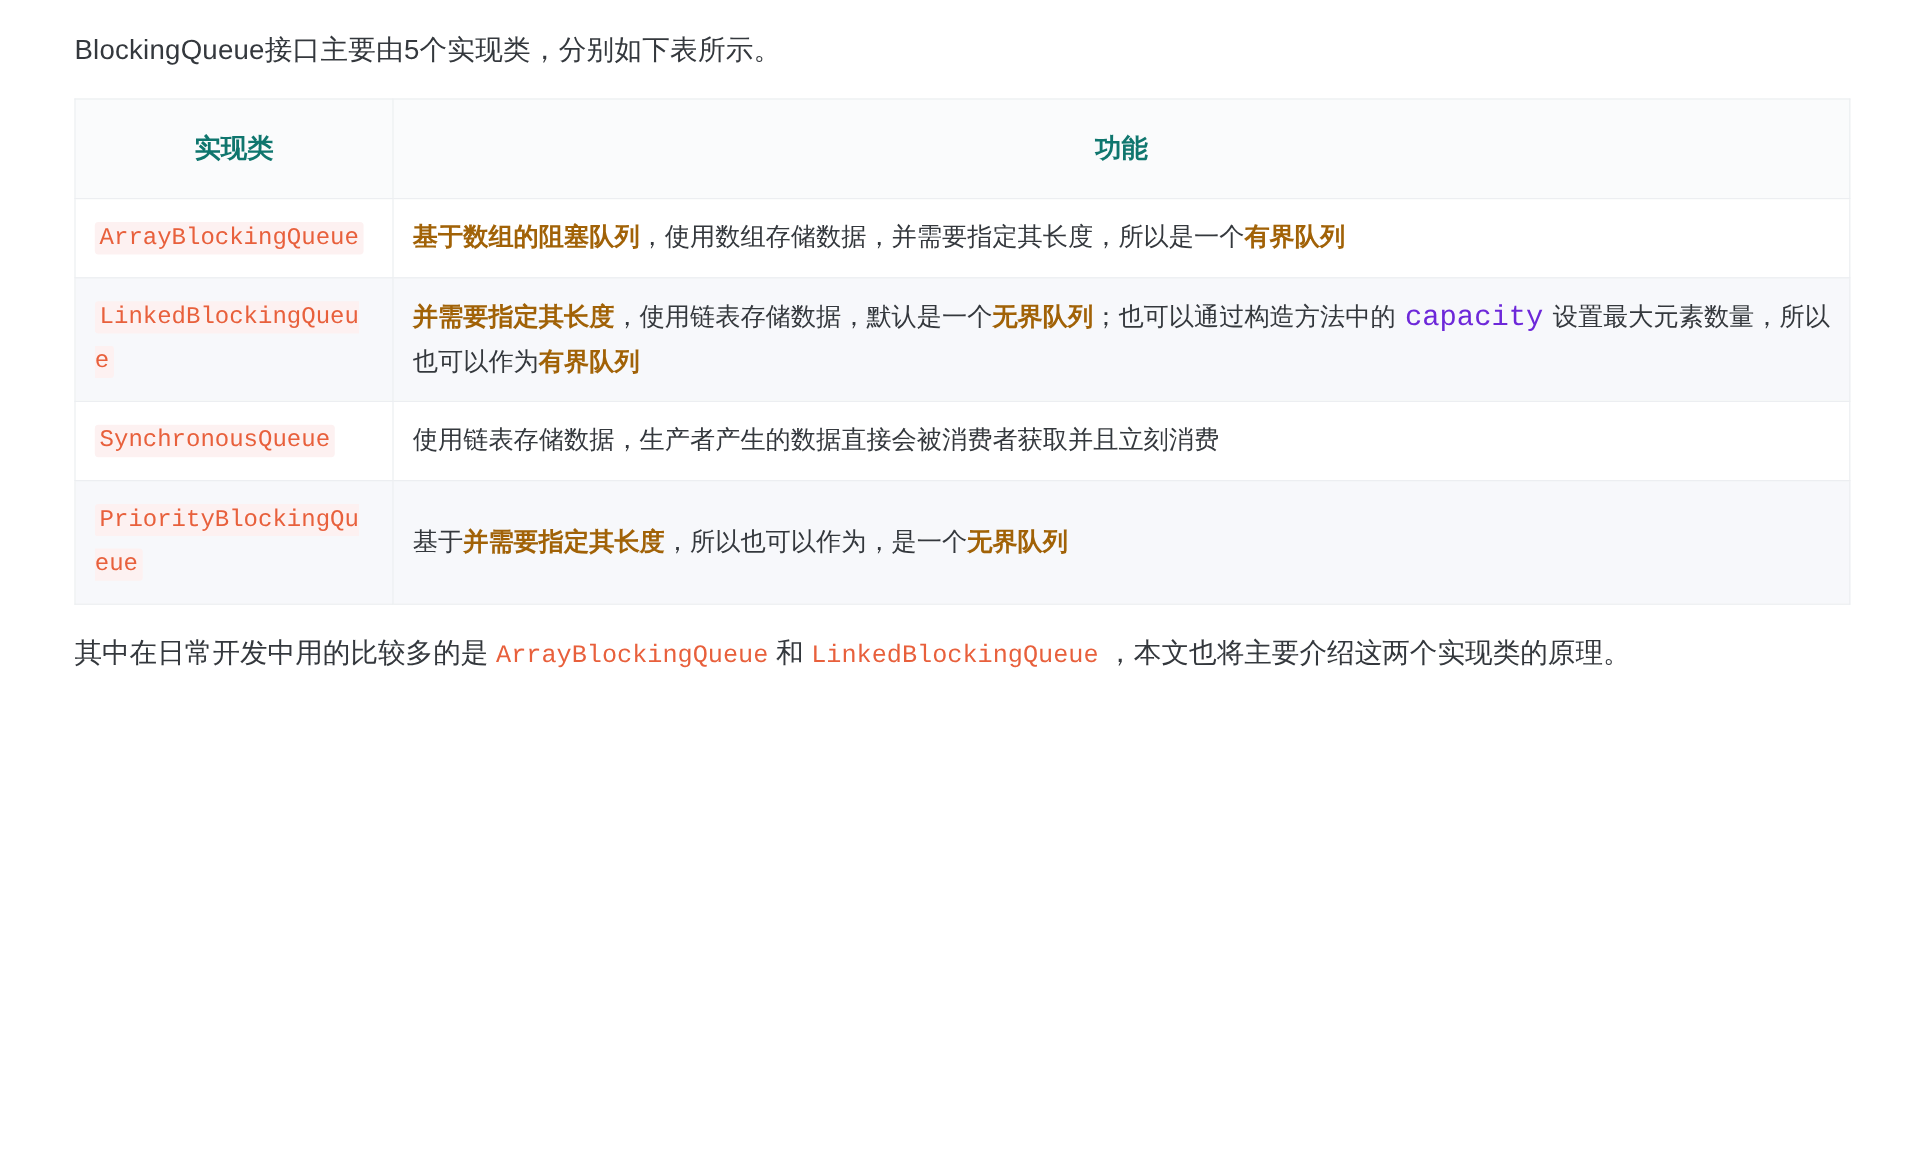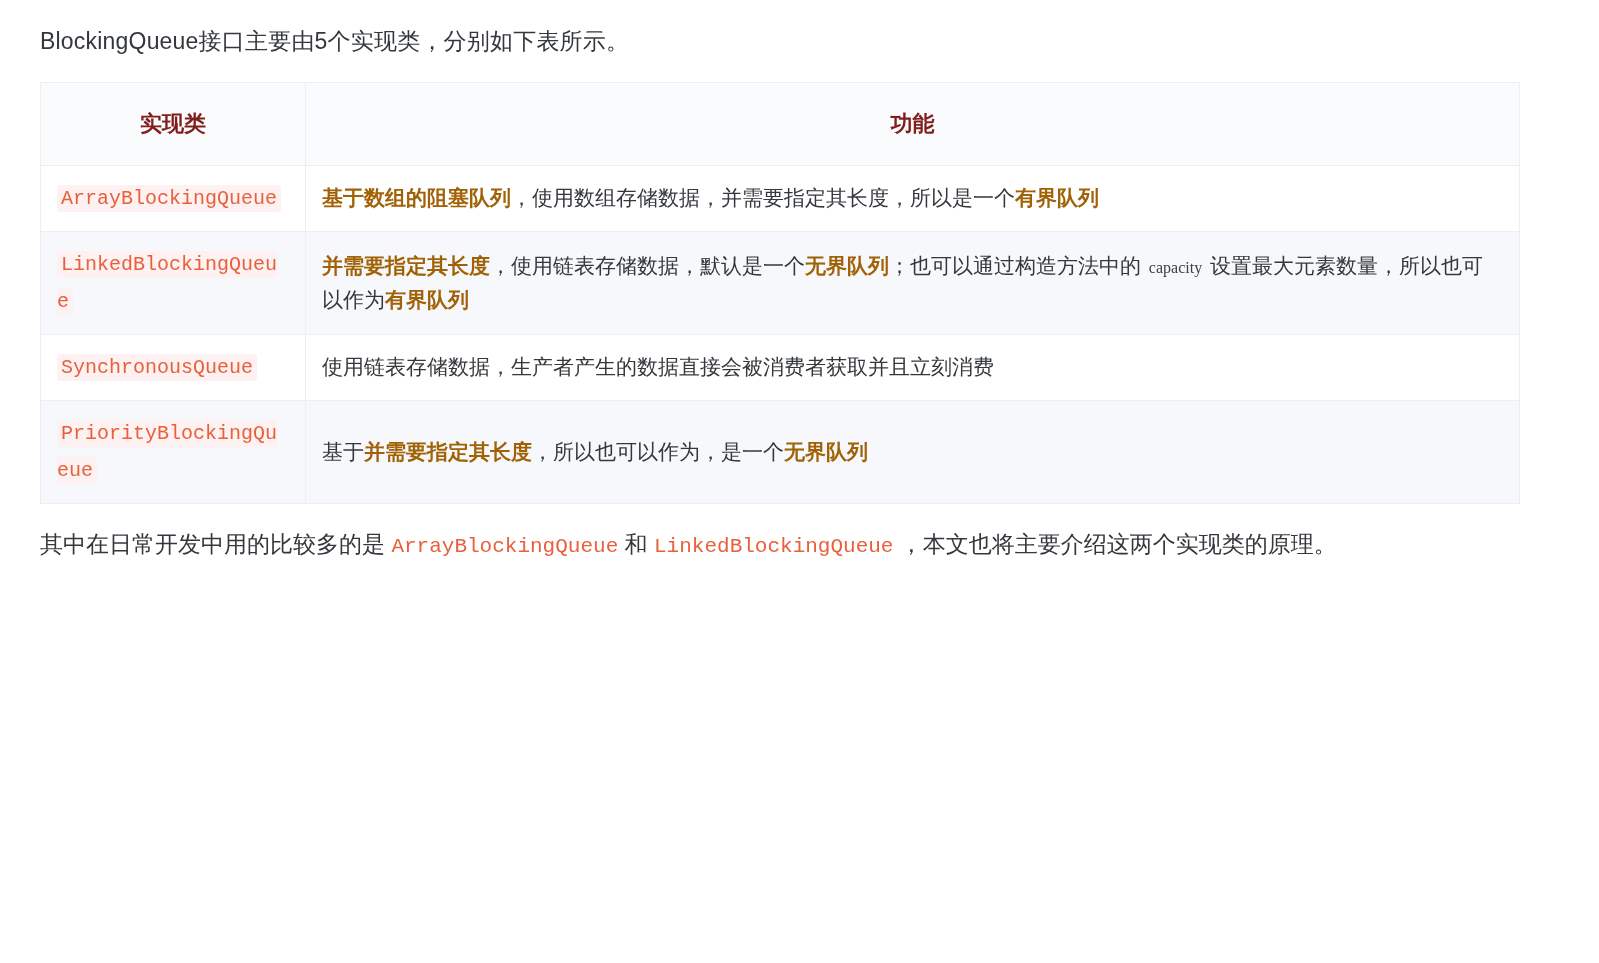--- a/index.html
+++ b/index.html
@@ -10,20 +10,21 @@
   body {
     width: 1599px;
     height: 963px;
     font-family: "Liberation Sans", sans-serif;
     color: #34383d;
     overflow: hidden;
   }
   .page {
     padding: 24px 52px 0 40px;
     box-sizing: border-box;
+    margin-left: 22px;
   }
   .intro-paragraph {
     font-size: 23px;
     line-height: 1.55;
     color: #34383d;
     margin: 0 0 22px 0;
     letter-spacing: 0.2px;
   }
   table.impl-table {
     border-collapse: collapse;
@@ -35,21 +36,21 @@
   table.impl-table th,
   table.impl-table td {
     border: 1px solid #eceef1;
     vertical-align: middle;
     padding: 14px 16px;
   }
   table.impl-table th {
     background: #fafbfc;
     font-size: 22px;
     font-weight: bold;
-    color: #7f1d1d;
+    color: #0f766e;
     text-align: center;
     height: 62px;
     padding: 10px 16px;
   }
   col.col-class { width: 265px; }
   col.col-func  { width: auto; }
 
   tr.row-even td { background: #ffffff; }
   tr.row-odd  td { background: #f7f8fb; }
 
@@ -74,24 +75,24 @@
     line-height: 1.6;
     color: #34383d;
     padding-left: 30px;
     padding-right: 24px;
   }
   .hl {
     color: #a16207;
     font-weight: bold;
   }
   code.code-in-text {
-    font-family: Liberation Serif, serif;
-    color: #404040;
+    font-family: Liberation Mono, monospace;
+    color: #6d28d9;
     background: transparent;
-    font-size: 16px;
+    font-size: 24px;
     padding: 0 2px;
   }
   .outro-paragraph {
     font-size: 23px;
     line-height: 1.65;
     color: #34383d;
     margin: 22px 0 0 0;
   }
   code.outro-code {
     font-family: "Liberation Mono", "DejaVu Sans Mono", monospace;

